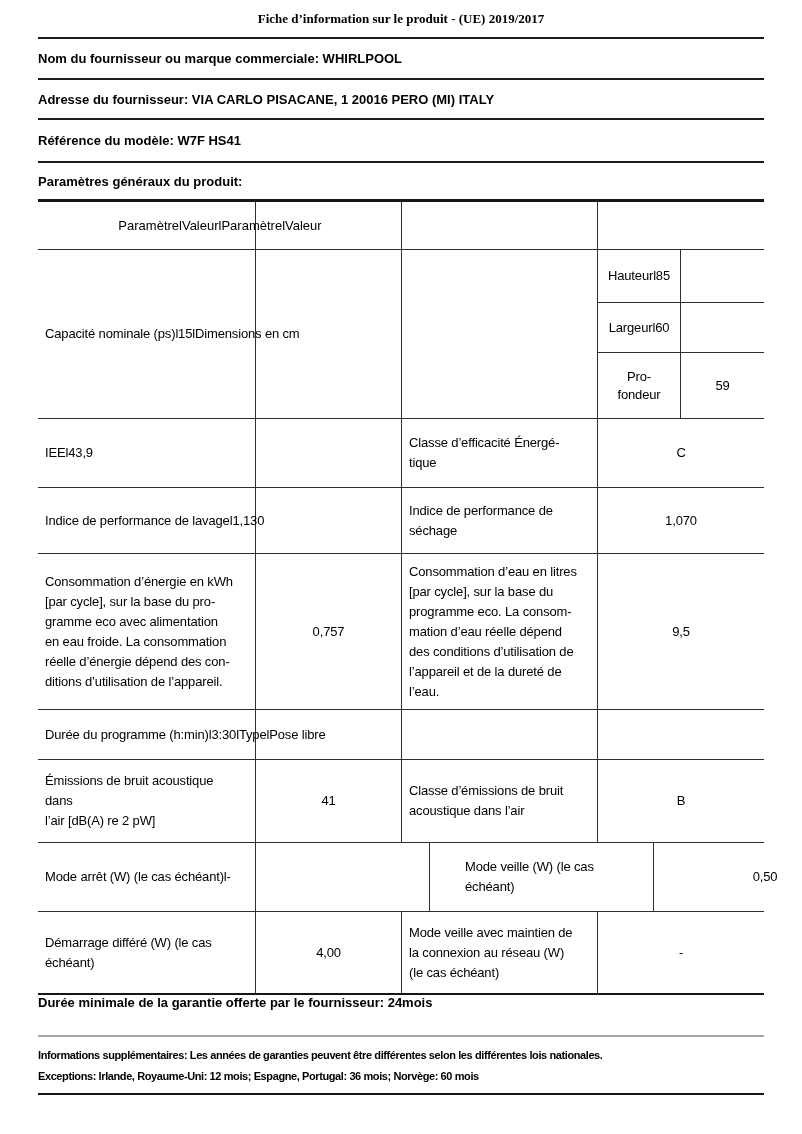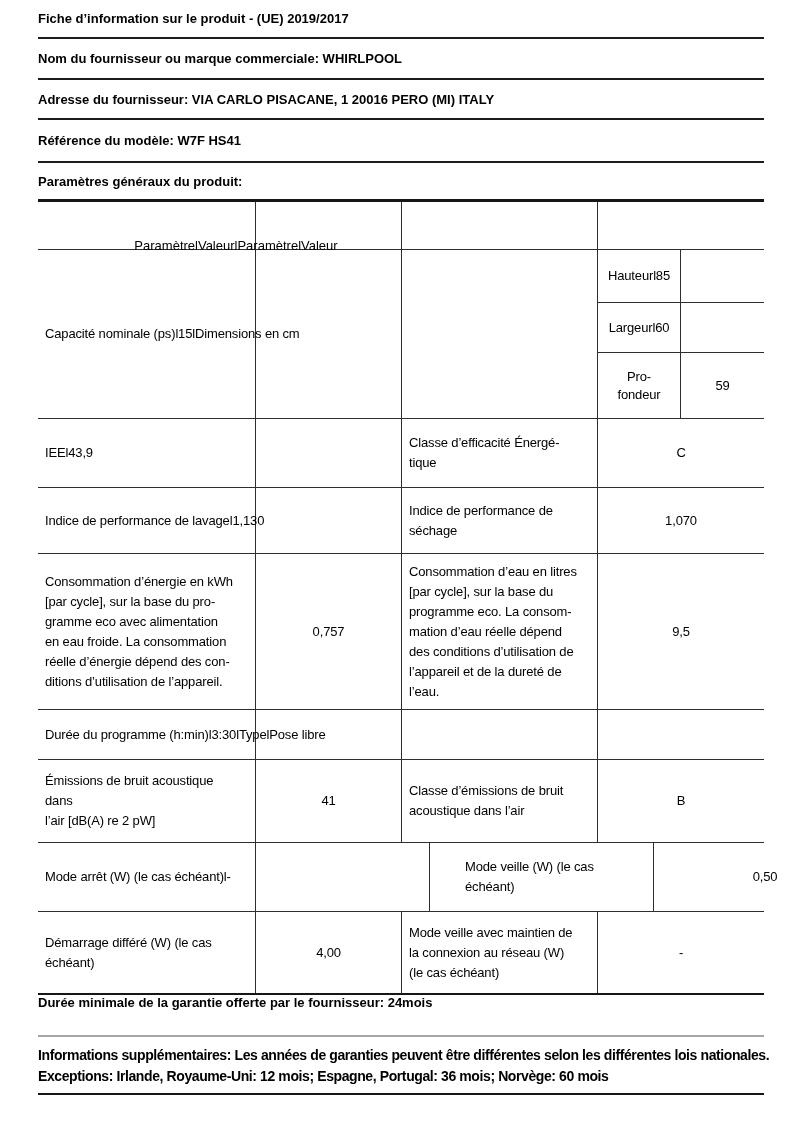--- a/index.html
+++ b/index.html
@@ -12,21 +12,21 @@
   }
   .page { width:802px; height:1134px; }
   .content { padding:0 38px; width:802px; }
 
   
   .hblock {
     display:flex; align-items:center;
     font-weight:bold;
     border-bottom:2px solid #1c1c1c;
   }
-  .title-block { height:39px; justify-content:flex-start; }
+  .title-block { height:39px; justify-content:center;font-family:Liberation Serif, serif; }
   .h-nom      { height:41px; }
   .h-adresse  { height:40px; }
   .h-ref      { height:43px; }
   .h-params   { height:36px; border-bottom:none; }
 
   
   .ptable { border-top:3px solid #161616; }
   .trow {
     display:grid;
     grid-template-columns:218px 146px 196px 166px;
@@ -41,24 +41,23 @@
   .c {
     display:flex; align-items:center;
     padding:0 7px; line-height:20px; letter-spacing:-0.15px;
   }
   .c1, .c2, .c3 { border-right:1.5px solid #2e2e2e; }
   .c1, .c3 { justify-content:flex-start; text-align:left; }
   .c2, .c4 { justify-content:center; text-align:center; }
   .pre { white-space:pre; }
 
   .header-span {
-    position:absolute; left:16px; top:0; width:364px; height:100%;
+    position:absolute; left:0; top:0; width:364px; height:100%;
     display:flex; align-items:center; justify-content:center;
     white-space:pre;
-    margin-top:20px;
   }
 
   
   .c4dims { padding:0; display:block; }
   .dims {
     display:grid;
     grid-template-columns:83px 83px;
     grid-template-rows:53px 50px auto;
     height:100%;
   }
@@ -71,21 +70,21 @@
   .d-b { border-bottom:1.5px solid #2e2e2e;text-align:center; }
 
   
   .f-warranty {
     height:42px; display:flex; align-items:flex-start;
     font-weight:bold;
     border-bottom:2px solid #a6a6a6;
   }
   .f-info {
     height:58px; padding-top:8px;
-    font-weight:bold; font-size:14px; letter-spacing:-0.4px;
+    font-weight:bold; font-size:11px; letter-spacing:-0.4px;
     line-height:21px; white-space:pre;
     border-bottom:2px solid #161616;
   }
 </style>
 </head>
 <body>
 
 <div class="page">
   <div class="content">
 

